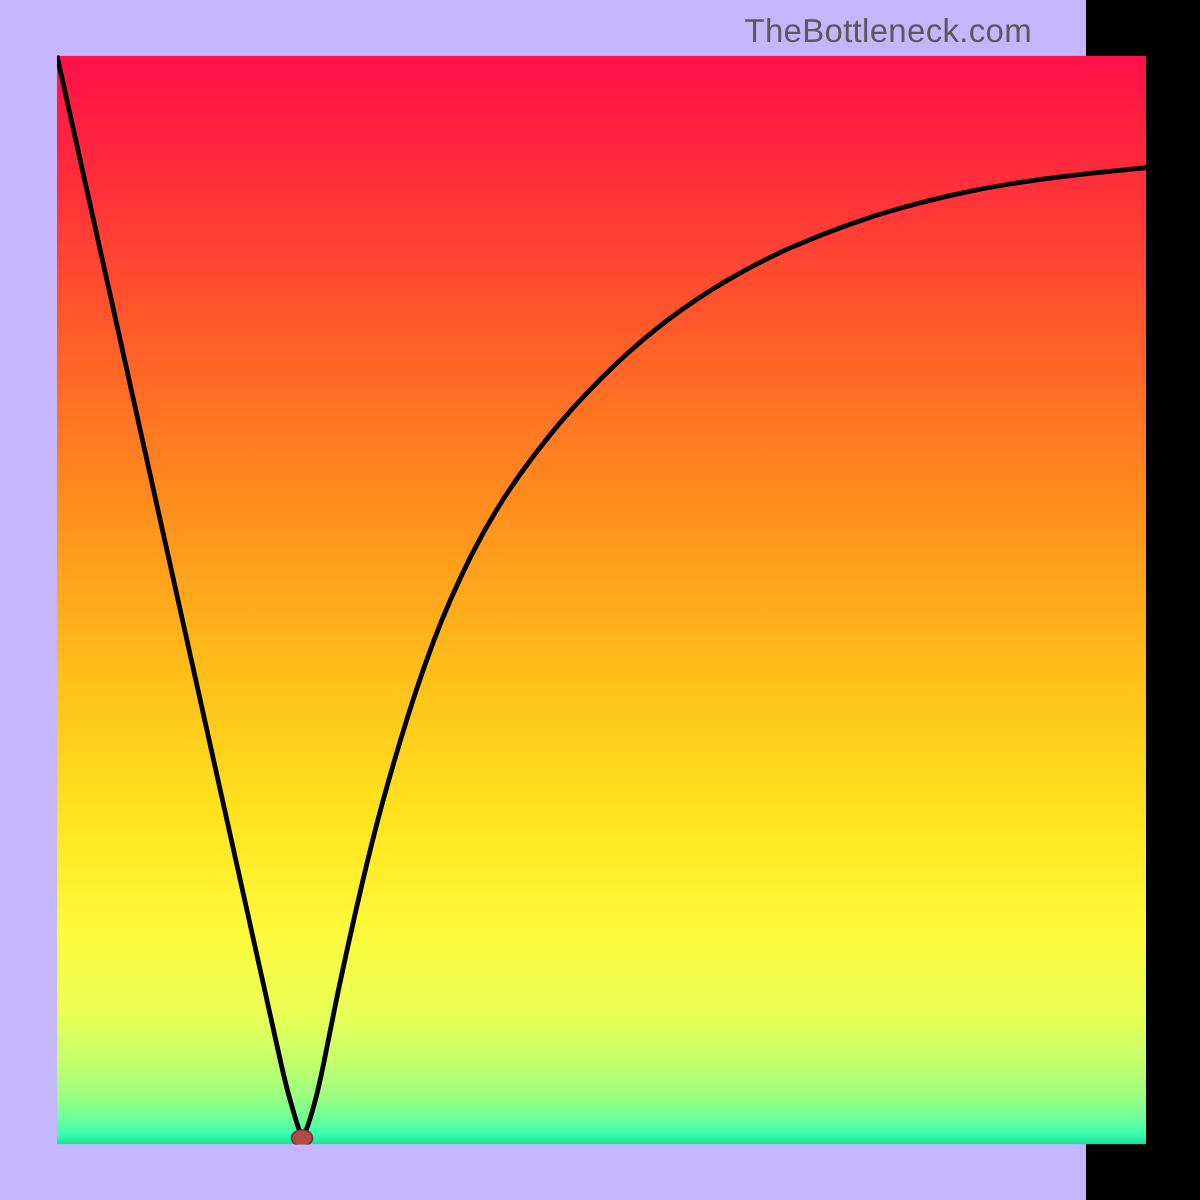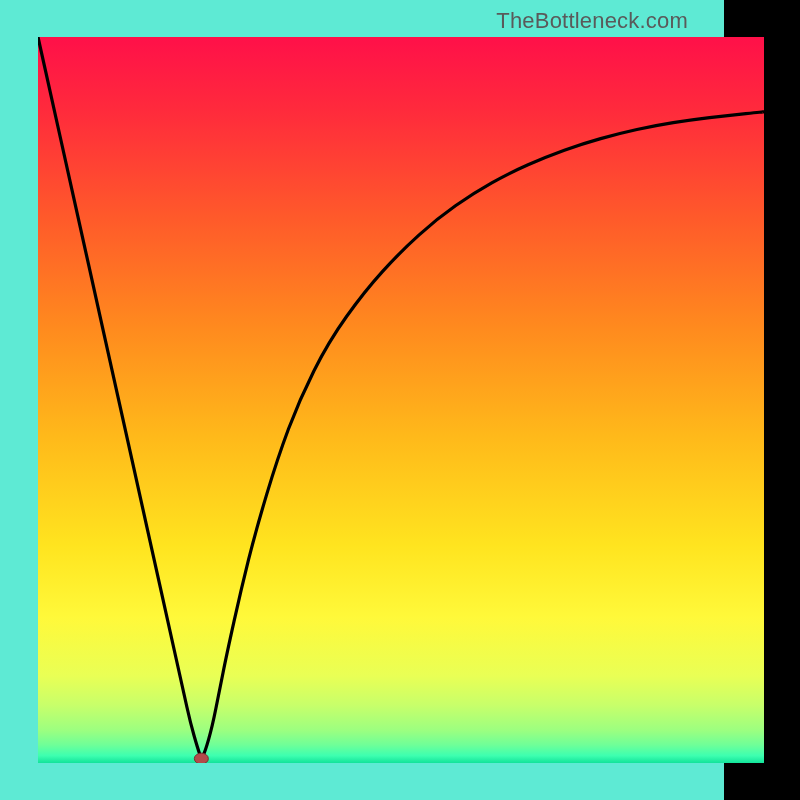--- a/index.html
+++ b/index.html
@@ -10,21 +10,21 @@
     background: #000000;
     overflow: hidden;
     font-family: Arial, Helvetica, sans-serif;
   }
   .frame {
     position: absolute;
     left: 0;
     top: 0;
     width: 724px;
     height: 800px;
-    background: #5eead4;
+    background: #c4b5fd;
   }
   .plot-area {
     position: absolute;
     left: 38px;
     top: 37px;
     width: 726px;
     height: 726px;
     overflow: hidden;
   }
   .gradient-bg {

